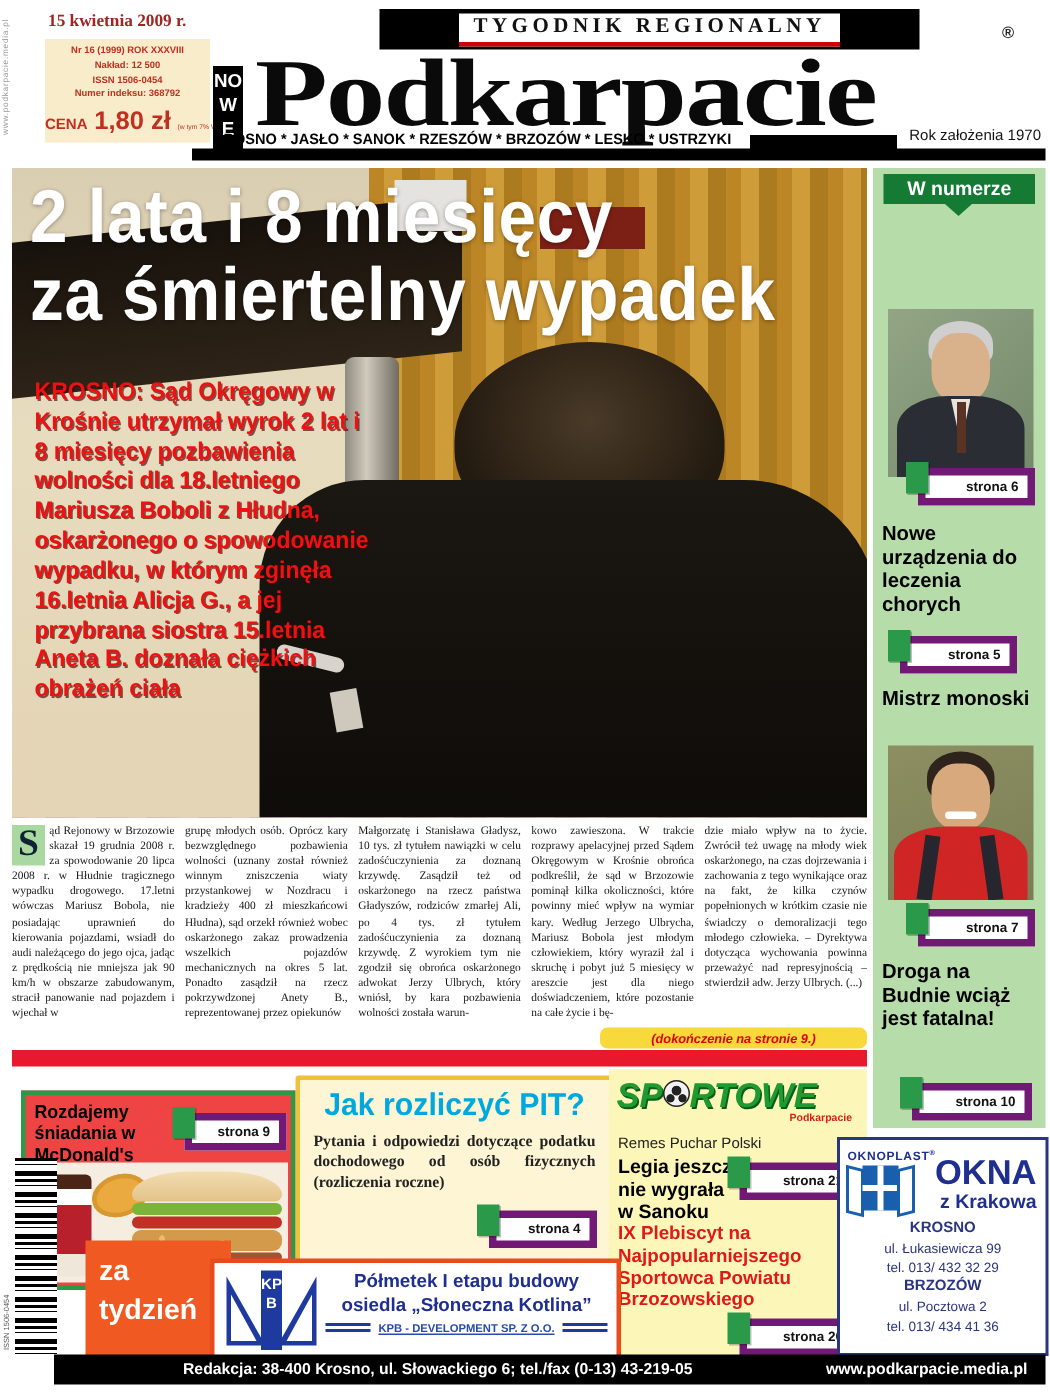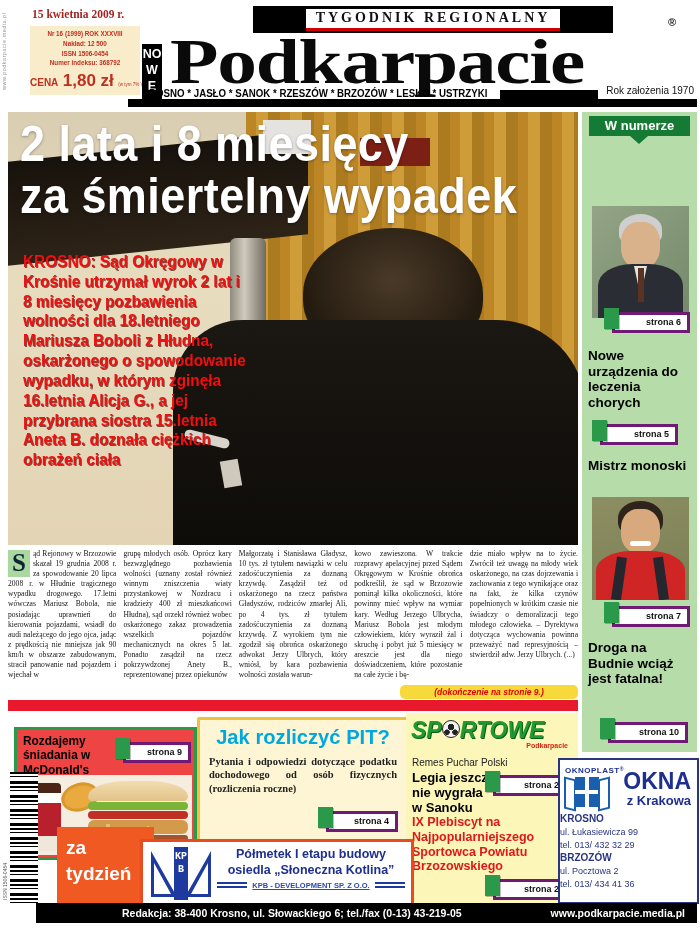--- a/index.html
+++ b/index.html
@@ -48,21 +48,21 @@
         text-align:center;line-height:14px;border-radius:5px;}
   .redbar{background:#e8192c;}
 
   
   .sidebar{background:#b6dcaa;}
   .wnum{background:#157a33;color:#fff;font-weight:bold;font-size:13px;text-align:center;line-height:20px;}
   .wnum-notch{width:0;height:0;border-left:9px solid transparent;border-right:9px solid transparent;border-top:8px solid #157a33;}
   .sbtitle{font-weight:bold;font-size:13.5px;line-height:1.16;color:#000;}
   .ptag{display:block;}
   .ptag-sq{position:absolute;left:0;top:-4px;width:15px;height:21px;background:#2a9a4a;box-shadow:1px 1px 0 rgba(0,0,0,.25);}
-  .ptag-lbl{display:block;margin-left:8px;border:3px solid #701a75;background:#fff;
+  .ptag-lbl{display:block;margin-left:8px;border:5px solid #701a75;background:#fff;
             font-weight:bold;font-size:9px;line-height:1;padding:3px 6px 3px 14px;text-align:right;color:#111;}
   .portrait{overflow:hidden;}
 
   
   .mcd{background:#ef4444;border:3px solid #2a9a4a;}
   .mcd-title{font-weight:bold;font-size:12.5px;line-height:1.15;color:#000;transform:scaleX(.95);transform-origin:left top;}
   .pit{background:#fdf5d4;border:3px solid #f0c23c;border-radius:2px;}
   .pit-title{color:#00a8e0;font-weight:bold;font-size:21px;text-align:center;transform:scaleX(.96);}
   .pit-body{font-family:"Liberation Serif",serif;font-weight:bold;font-size:10.5px;line-height:1.28;text-align:justify;color:#222;}
   .sport{background:#fcf6b8;}
@@ -79,21 +79,21 @@
   .zatydz{background:#f05a22;color:#fff;font-weight:bold;font-size:19px;line-height:1.35;padding:8px 0 0 9px;}
   .kpb{background:#fff;border:3px solid #e84b1e;border-radius:2px;}
   .kpb-line{color:#1e2f8f;font-weight:bold;font-size:12.5px;line-height:1.25;text-align:center;}
   .kpb-dev{color:#2a4ab0;font-weight:bold;font-size:7.5px;text-decoration:underline;white-space:nowrap;}
   .kpb-lines{height:8px;width:34px;background:repeating-linear-gradient(180deg,#1e3a9f 0 2px,#fff 2px 4px);}
   .kpb-band{background:#1e3a9f;color:#fff;font-weight:bold;font-size:10px;line-height:1.3;text-align:center;word-break:break-all;padding-top:3px;}
   .okna{background:#fff;border:2px solid #2a3580;}
   .okna-brand{color:#1e2f8f;font-weight:bold;font-size:8px;letter-spacing:.5px;}
   .okna-title{color:#1e2f8f;font-weight:bold;font-size:23px;line-height:1;}
   .okna-sub{color:#1e2f8f;font-weight:bold;font-size:13px;}
-  .okna-addr{color:#2a3580;font-size:9px;line-height:1.4;}
+  .okna-addr{color:#2a3580;text-align:center;font-size:9px;line-height:1.4;}
   .okna-addr .b{font-weight:bold;font-size:10px;}
   .okicon{position:relative;}
   .okicon-c{position:absolute;left:10px;top:0;width:24px;height:30px;background:#1a5fae;}
   .okicon-c::before{content:"";position:absolute;left:10px;top:0;width:4px;height:100%;background:#fff;}
   .okicon-c::after{content:"";position:absolute;left:0;top:13px;width:100%;height:4px;background:#fff;}
   .okicon-l,.okicon-r{position:absolute;top:1px;width:8px;height:28px;border:2px solid #1a5fae;background:#fff;}
   .okicon-l{left:-1px;transform:skewY(14deg);}
   .okicon-r{right:-1px;transform:skewY(-14deg);}
 
   .barcode{background:repeating-linear-gradient(180deg,#000 0 2px,#fff 2px 4px,#000 4px 5px,#fff 5px 9px,#000 9px 12px,#fff 12px 14px);}
@@ -250,21 +250,21 @@
     <div>za</div>
     <div>tydzień</div>
   </div>
 
   <div class="abs kpb" style="left:140px;top:839px;width:268px;height:64px;">
     <div style="position:absolute;left:8px;top:5px;width:60px;height:50px;">
       <div style="position:absolute;left:0;bottom:0;width:0;height:0;border-right:26px solid transparent;border-bottom:46px solid #1e3a9f;"></div>
       <div style="position:absolute;left:3px;bottom:3px;width:0;height:0;border-right:17px solid transparent;border-bottom:31px solid #fff;"></div>
       <div style="position:absolute;right:0;bottom:0;width:0;height:0;border-left:26px solid transparent;border-bottom:46px solid #1e3a9f;"></div>
       <div style="position:absolute;right:3px;bottom:3px;width:0;height:0;border-left:17px solid transparent;border-bottom:31px solid #fff;"></div>
-      <div class="kpb-band" style="position:absolute;left:23px;top:0;width:14px;height:50px;font-family:Liberation Mono, monospace;">KPB</div>
+      <div class="kpb-band" style="position:absolute;left:23px;top:0;width:14px;height:50px;">KPB</div>
     </div>
     <div style="position:absolute;left:74px;top:5px;width:188px;">
       <div class="kpb-line">Półmetek I etapu budowy</div>
       <div class="kpb-line">osiedla „Słoneczna Kotlina”</div>
       <div style="display:flex;align-items:center;gap:5px;margin-top:3px;justify-content:center;">
         <span class="kpb-lines"></span>
         <span class="kpb-dev">KPB - DEVELOPMENT SP. Z O.O.</span>
         <span class="kpb-lines"></span>
       </div>
     </div>

